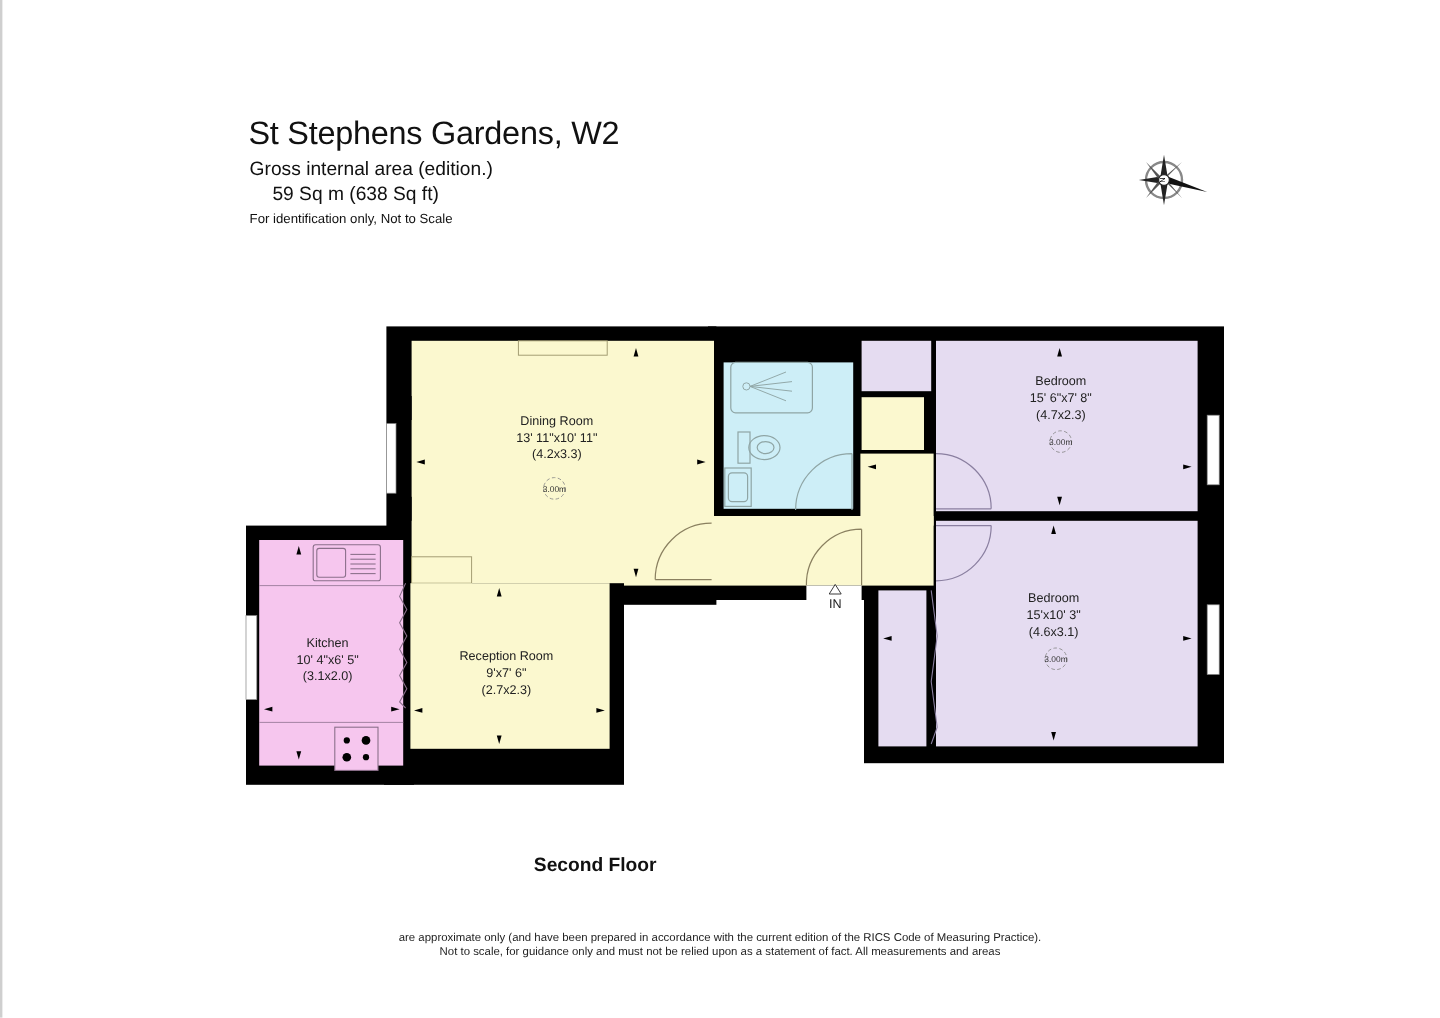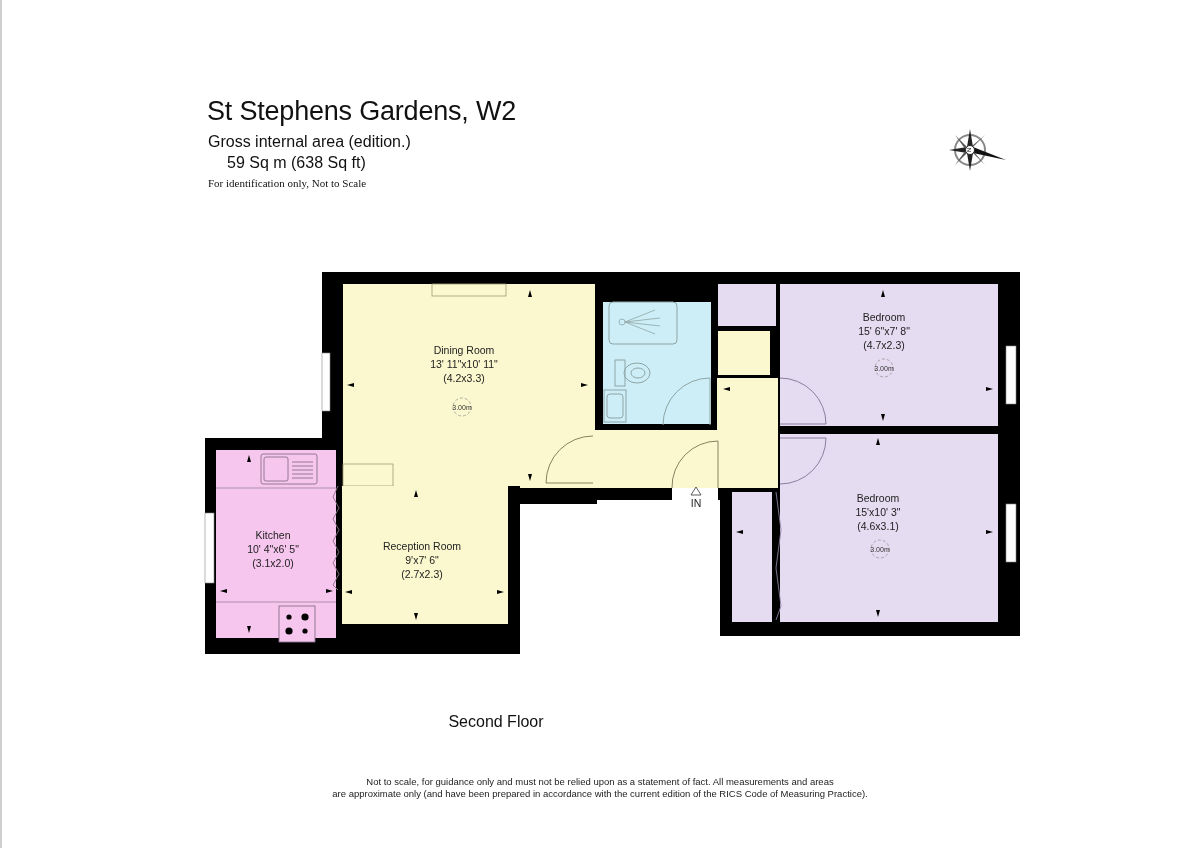--- a/index.html
+++ b/index.html
@@ -1,24 +1,24 @@
 <!DOCTYPE html>
 <html><head>
 <meta charset="utf-8">
 <style>
   html, body { margin: 0; padding: 0; background: #ffffff; }
   body { width: 1200px; height: 848px; position: relative; overflow: hidden; font-family: "Liberation Sans", sans-serif; color: #111; }
   .page-edge { position: absolute; left: 0; top: 0; width: 2px; height: 848px; background: #cfcfcf; }
   .title { position: absolute; left: 207px; top: 96px; font-size: 27px; letter-spacing: -0.2px; text-align: center; }
   .subtitle { position: absolute; left: 208px; top: 133px; font-size: 16px; }
   .area { position: absolute; left: 208px; top: 154px; font-size: 16px; margin-left: 19px; }
-  .idnote { position: absolute; left: 208px; top: 177px; font-size: 11px; font-family: Liberation Serif, serif; }
+  .idnote { position: absolute; left: 208px; top: 177px; font-size: 11px; }
   .compass { position: absolute; left: 944px; top: 126px; width: 64px; height: 48px; }
   .floorplan { position: absolute; left: 0; top: 0; width: 1200px; height: 848px; }
-  .floor-label { position: absolute; left: 0; width: 992px; text-align: center; top: 713px; font-size: 16px; }
+  .floor-label { position: absolute; left: 0; width: 992px; text-align: center; top: 713px; font-size: 16px; font-weight: bold; }
   .disclaimer { position: absolute; left: 0; width: 1200px; text-align: center; top: 776px; font-size: 9.5px; line-height: 12px; color: #222; }
   .room-label { font-family: "Liberation Sans", sans-serif; font-size: 10.5px; fill: #222; text-anchor: middle; }
   .ceil { font-family: "Liberation Sans", sans-serif; font-size: 7px; fill: #333; text-anchor: middle; }
 </style>
 </head>
 <body>
 
 <div class="page-edge"></div>
 
 <div class="title">St Stephens Gardens, W2</div>
@@ -174,15 +174,15 @@
     <polygon points="333,591 326,589 326,593"></polygon>
     <polygon points="416,490 418,497 414,497"></polygon>
     <polygon points="416,620 418,613 414,613"></polygon>
     <polygon points="345,592 352,590 352,594"></polygon>
     <polygon points="504,592 497,590 497,594"></polygon>
   </g>
 </svg>
 
 <div class="floor-label">Second Floor</div>
 <div class="disclaimer">
+  <div>are approximate only (and have been prepared in accordance with the current edition of the RICS Code of Measuring Practice).</div>
   <div>Not to scale, for guidance only and must not be relied upon as a statement of fact.  All measurements and areas</div>
-  <div>are approximate only (and have been prepared in accordance with the current edition of the RICS Code of Measuring Practice).</div>
 </div>
 
 </body></html>

